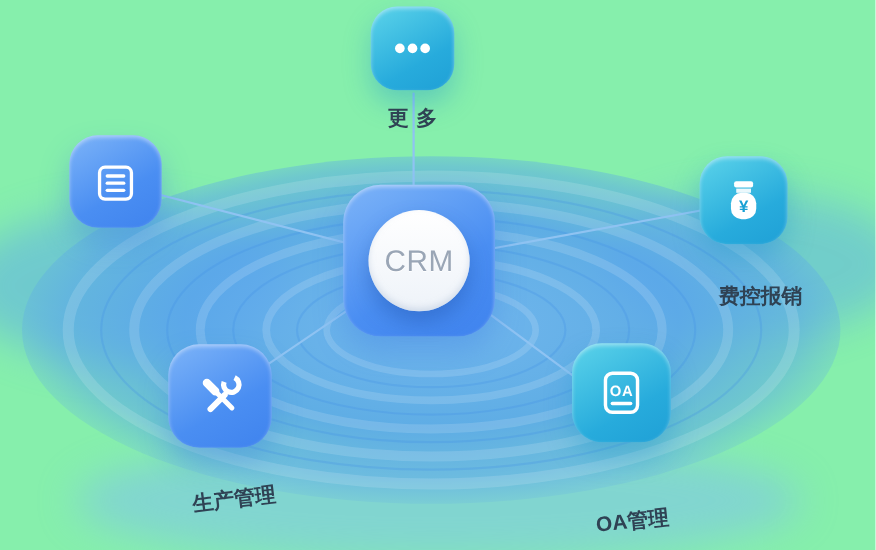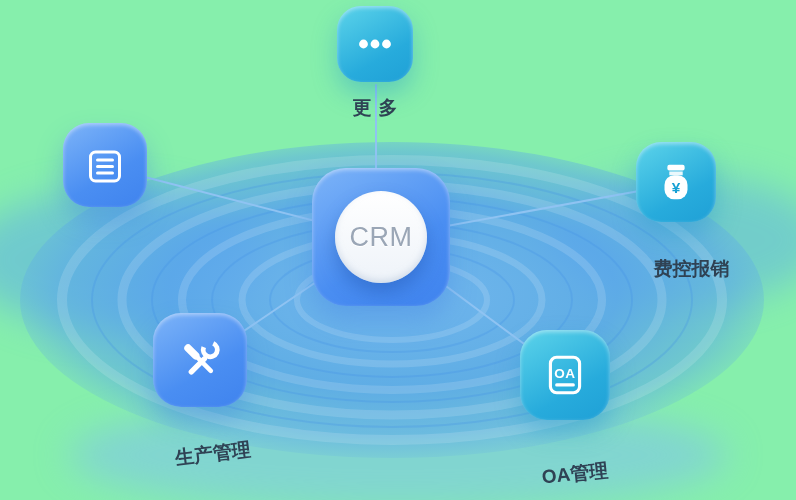--- a/index.html
+++ b/index.html
@@ -22,21 +22,21 @@
   .tile.teal {
     background: linear-gradient(150deg, #5cd4ea 0%, #27abdc 65%, #1fa0d6 100%);
     box-shadow: 0 12px 24px rgba(34,150,205,.38), inset 0 2px 4px rgba(255,255,255,.45);
   }
 
   #tile-more       { left: 337px; top: 6px;   width: 76px;  height: 76px;  border-radius: 24px; }
   #tile-center     { left: 312px; top: 168px; width: 138px; height: 138px; border-radius: 34px; }
   #tile-inventory  { left: 63px;  top: 123px; width: 84px;  height: 84px;  border-radius: 26px; }
   #tile-expense    { left: 636px; top: 142px; width: 80px;  height: 80px;  border-radius: 25px; }
   #tile-production { left: 153px; top: 313px; width: 94px;  height: 94px;  border-radius: 28px; }
-  #tile-oa         { left: 520px; top: 330px; width: 90px;  height: 90px;  border-radius: 27px; }
+  #tile-oa         { left: 520px; top: 312px; width: 90px;  height: 90px;  border-radius: 27px; }
 
   .crm-circle {
     width: 92px; height: 92px; border-radius: 50%;
     background: linear-gradient(180deg, #ffffff 0%, #eef3f9 100%);
     box-shadow: 0 10px 18px rgba(25,75,160,.35), inset 0 -3px 6px rgba(185,200,220,.55);
     display: flex; align-items: center; justify-content: center;
   }
   .crm-text {
     font-weight: normal; font-size: 27px; color: #9aa6b6;
     letter-spacing: .5px; text-shadow: 0 1px 0 #ffffff;

